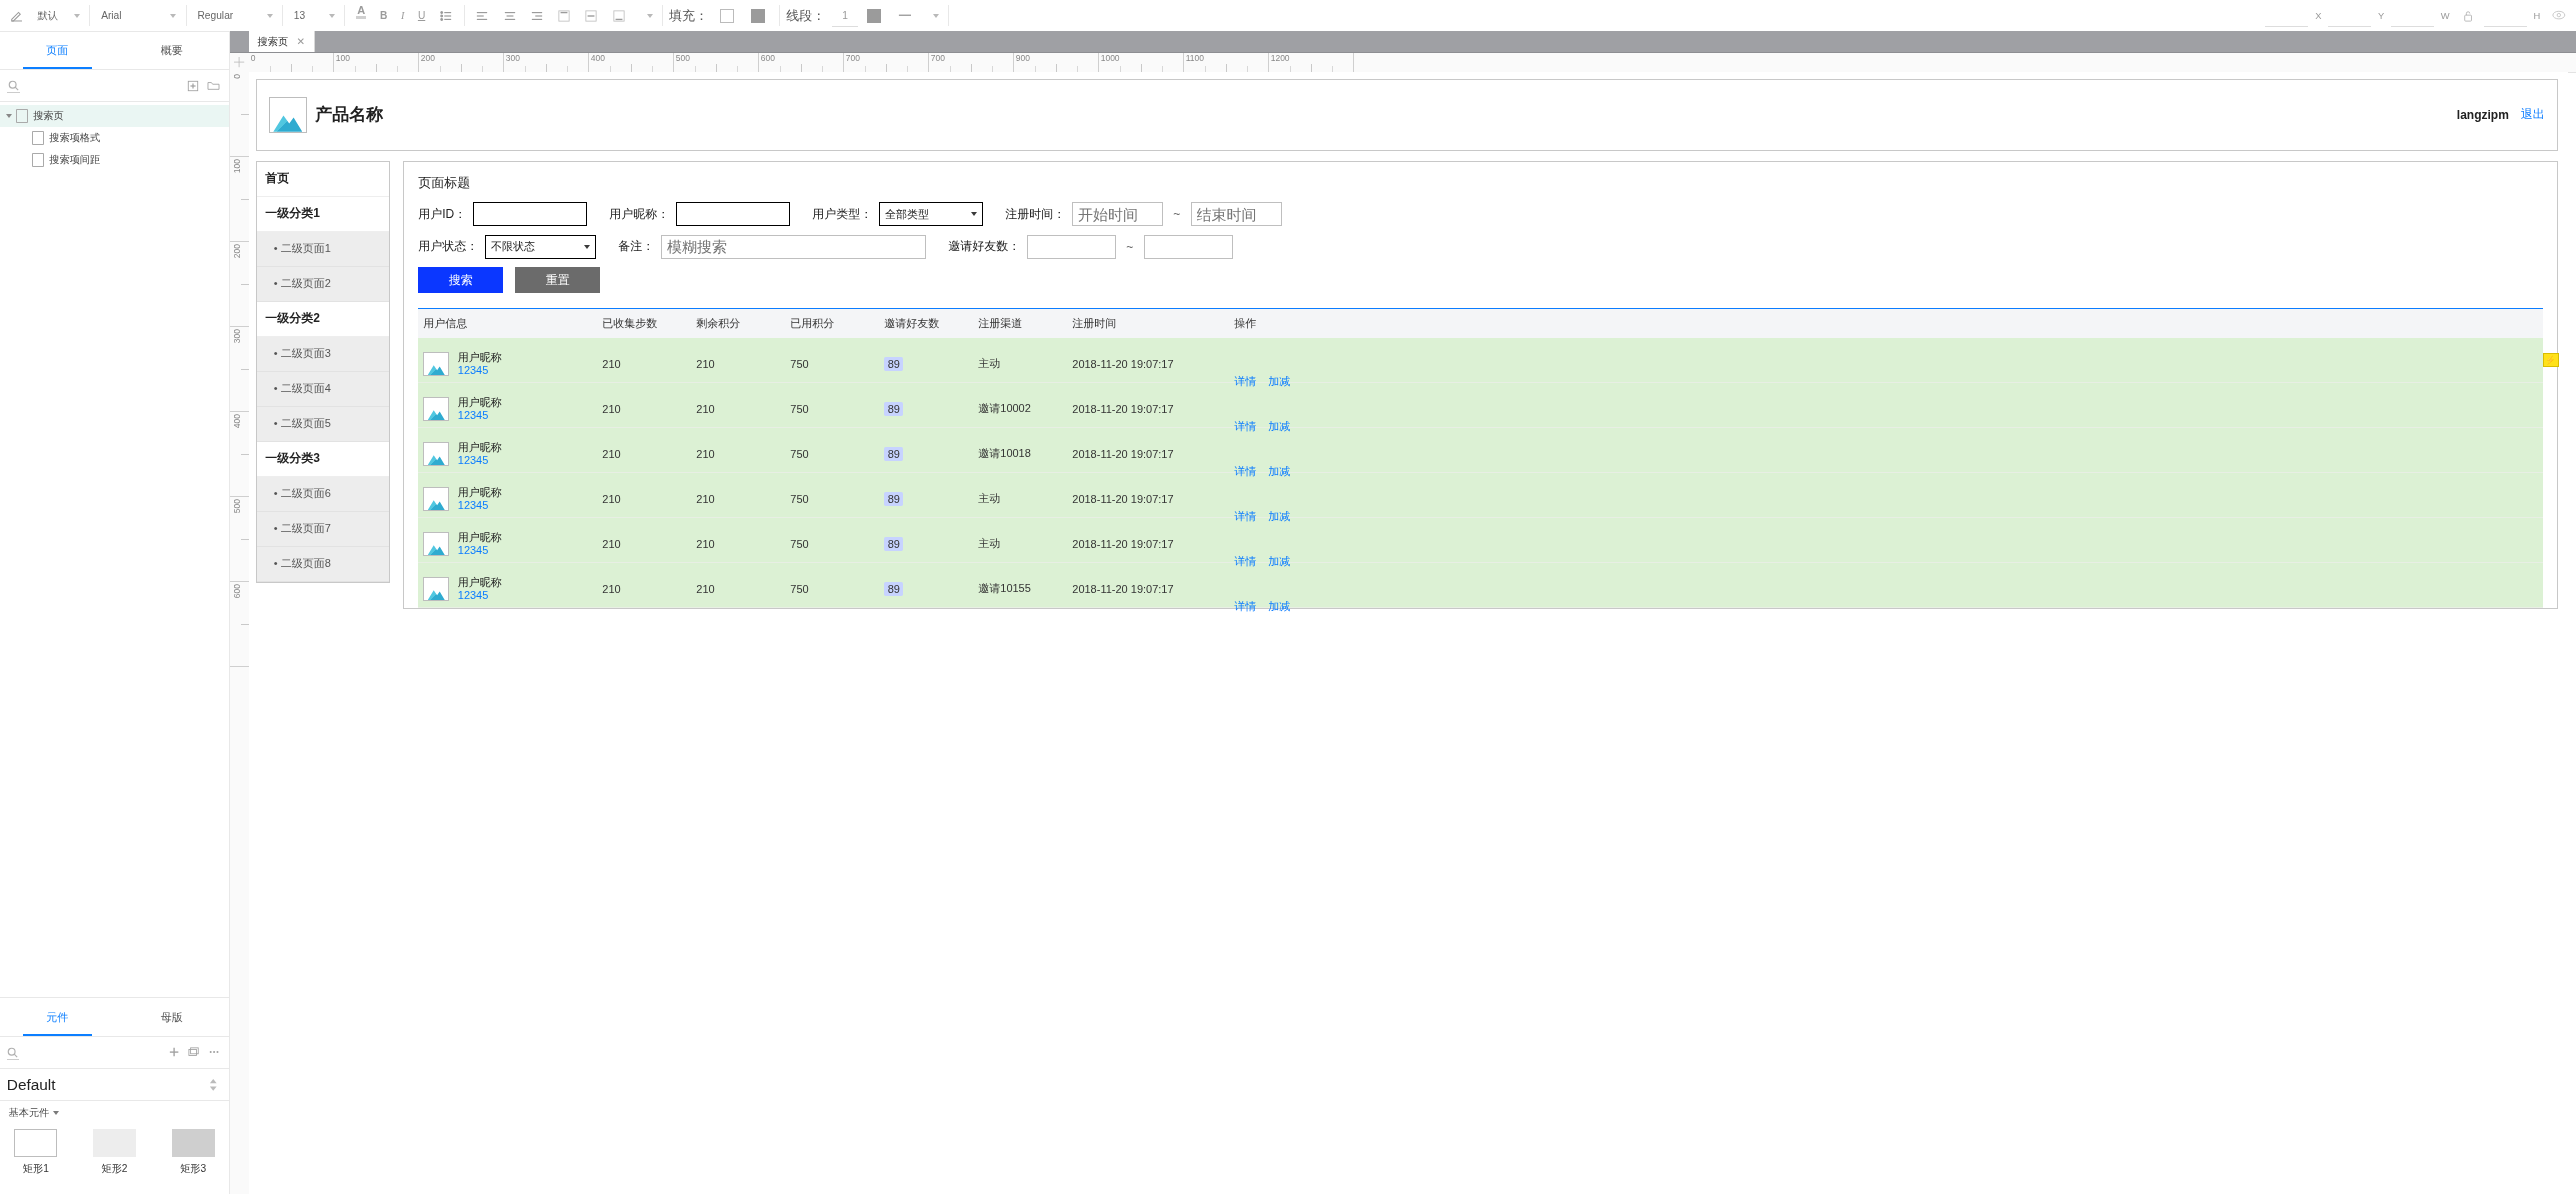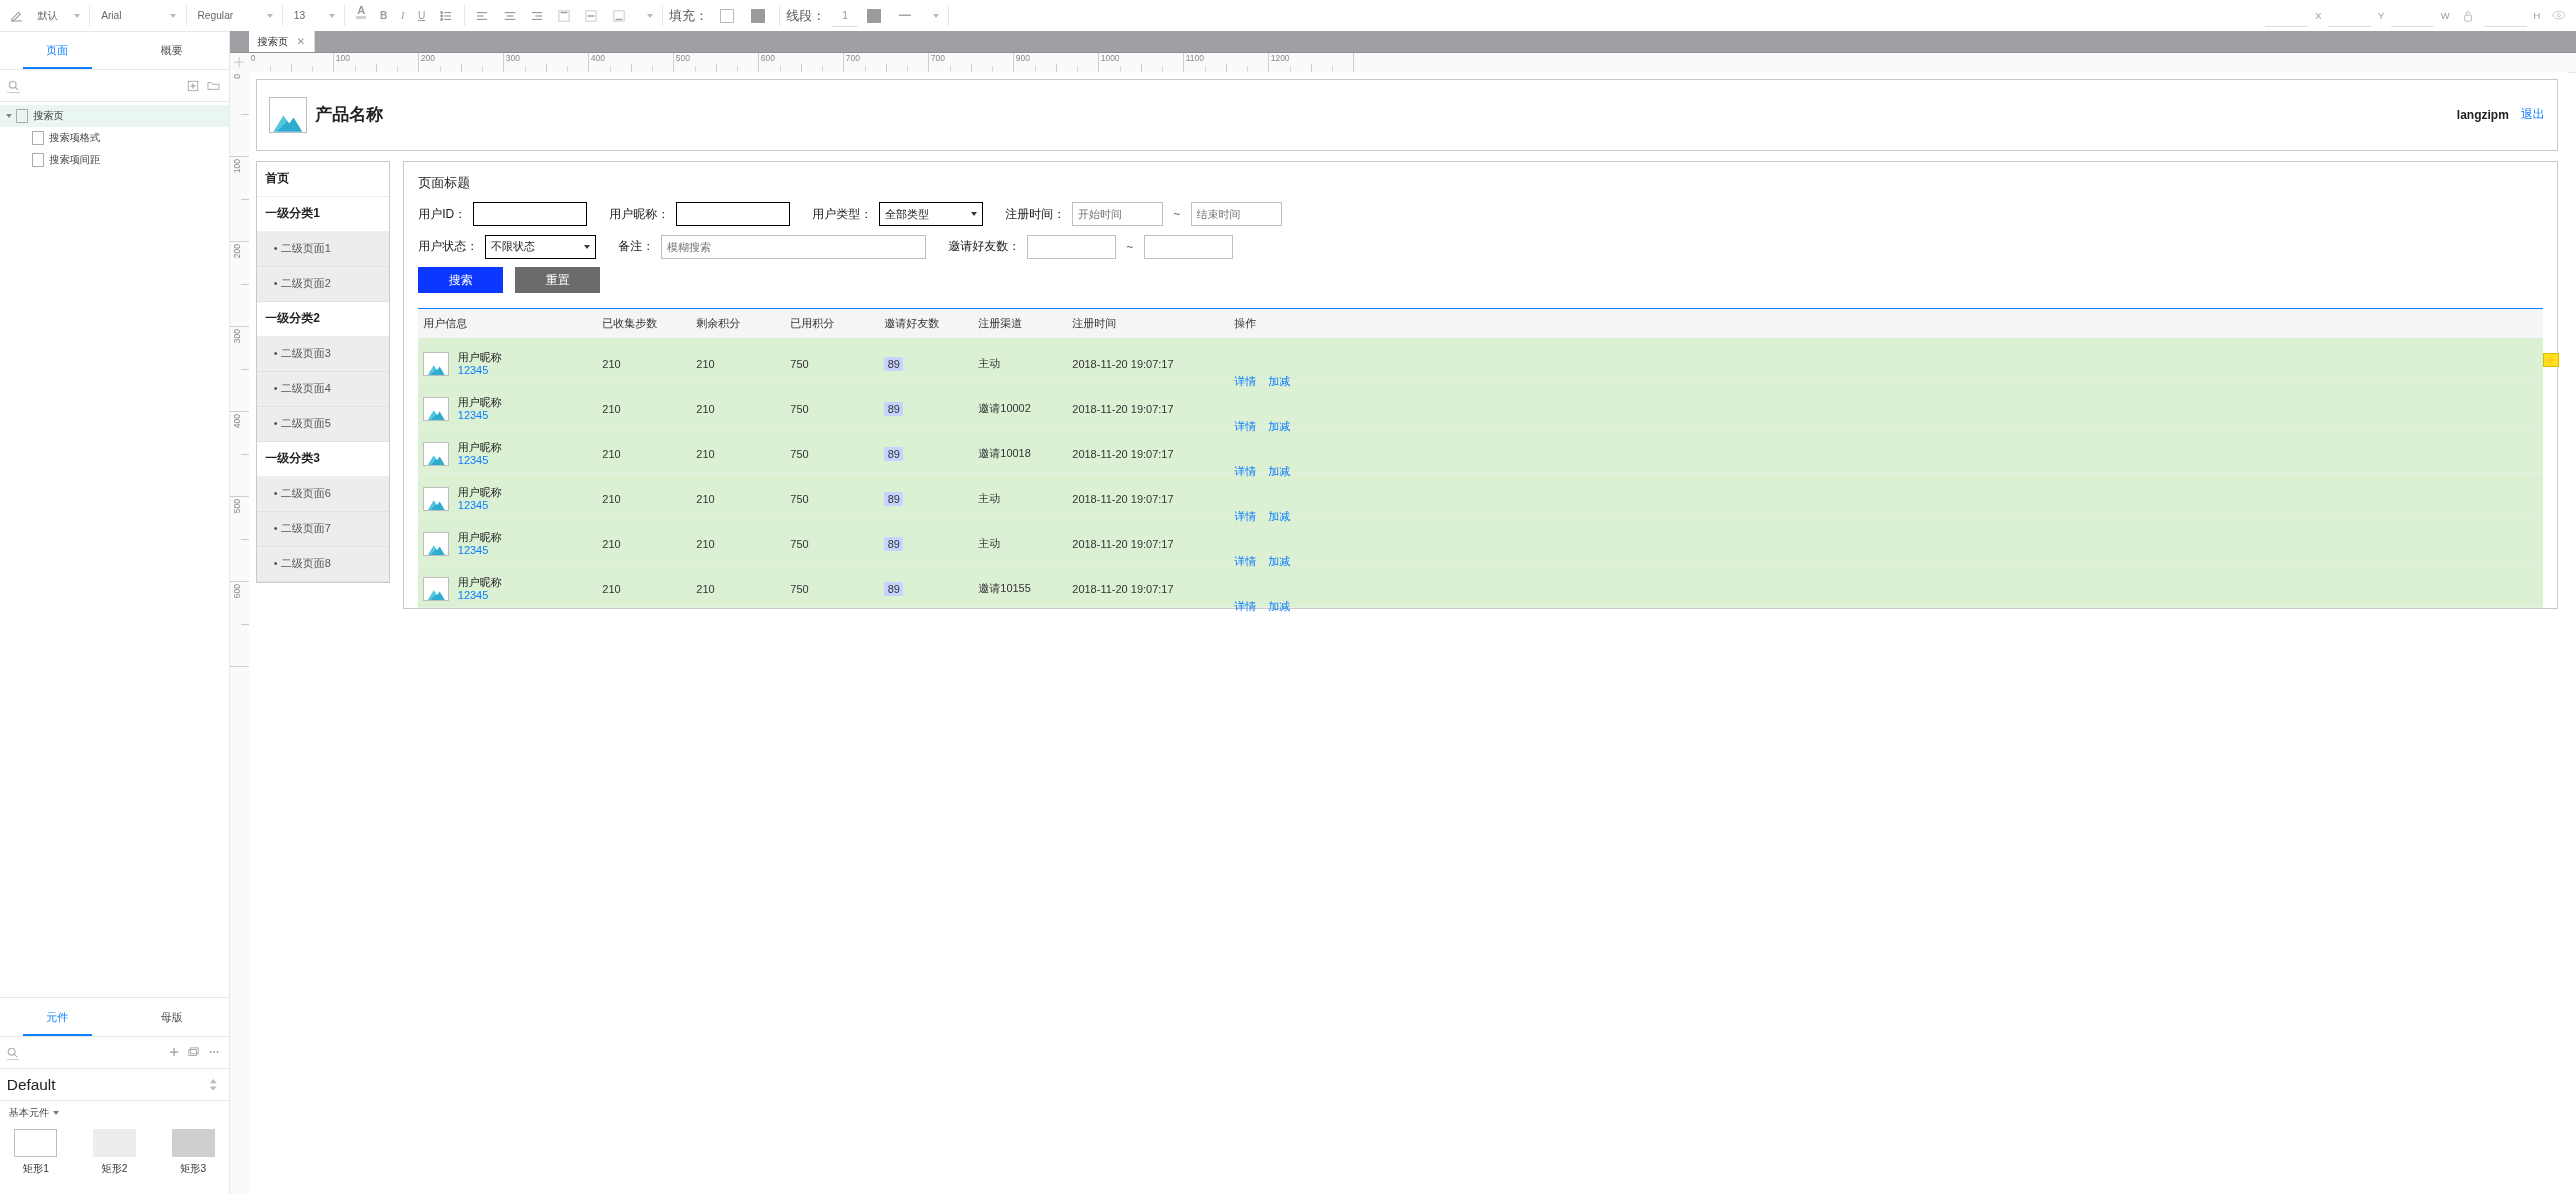--- a/index.html
+++ b/index.html
@@ -108,21 +108,21 @@
   .side-nav .nav-cat { height: 34px; display: flex; align-items: center; padding: 0 8.5px; font-weight: 600; color: #222; background: #fff; border-bottom: 0.9px solid #eee; }
   .side-nav .nav-sub { height: 34px; display: flex; align-items: center; padding: 0 8.5px 0 17px; color: #555; background: #ededed; border-bottom: 0.9px solid #e2e2e2; font-size: 11px; }
 
   .content-panel { flex: 1; border: 0.9px solid var(--panel-border); background: #fff; padding: 10.2px 13.7px 0; position: relative; }
   .content-panel .bolt { position: absolute; right: -1.7px; top: 191px; width: 13.7px; height: 12px; background: #ffe11a; border: 0.9px solid #d9bd00; font-size: 8.5px; color: #5a4d00; display: flex; align-items: center; justify-content: center; }
   .content-title { font-size: 13px; color: #222; margin: 1.7px 0 10.2px; }
 
   .filters { display: flex; flex-wrap: wrap; gap: 1px 22px; align-items: center; margin-bottom: 8.5px; }
   .f-item { display: flex; align-items: center; gap: 6.8px; font-size: 12px; color: #222; }
   .f-item label { white-space: nowrap; }
-  .f-box { height: 22px; border: 0.9px solid #000; background: #fff; padding: 0 5.1px; font-size: 11px; }
+  .f-box { height: 22px; border: 0.9px solid #000; background: #fff; padding: 0 5.1px; font-size: 15px; }
   .f-box.grey { border-color: #bfbfbf; color: #8e8e8e; }
   .select-box { height: 22px; border: 0.9px solid #000; background: #fff; display: inline-flex; align-items: center; justify-content: space-between; padding: 0 5.1px; gap: 6.8px; font-size: 11px; cursor: default; box-sizing: content-box; }
   .select-box .caret { border-top-color: #3a3a3a; }
   .tilde { padding: 0 3.4px; color: #666; }
 
   .btn-row { display: flex; gap: 12px; margin: 5.1px 0 15.4px; }
   .btn { height: 26px; width: 85px; display: inline-flex; align-items: center; justify-content: center; font-size: 12px; cursor: default; user-select: none; }
   .btn.primary { background: #0b37ff; color: #fff; }
   .btn.secondary { background: #6b6b6b; color: #fff; }
 

